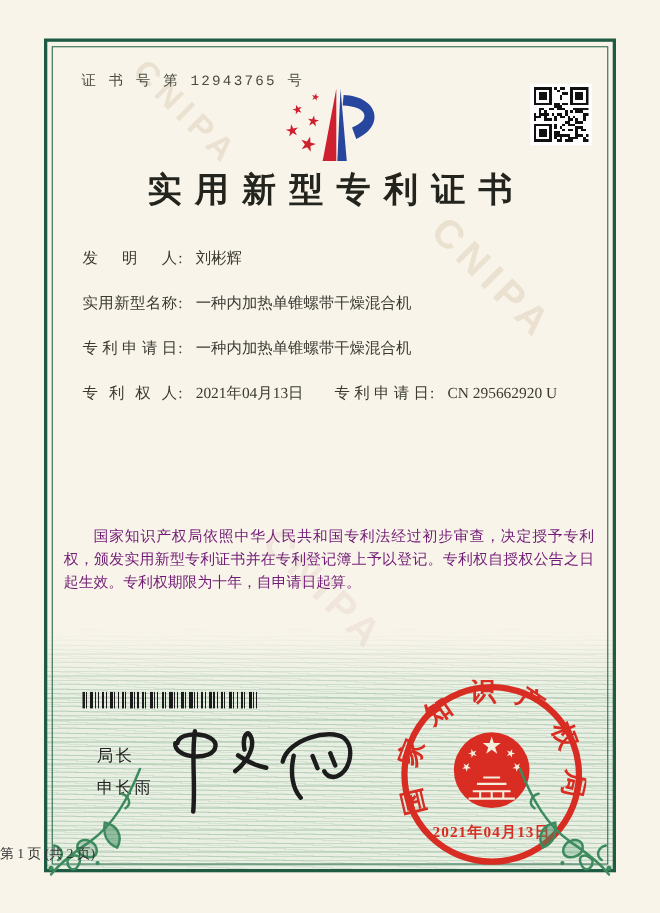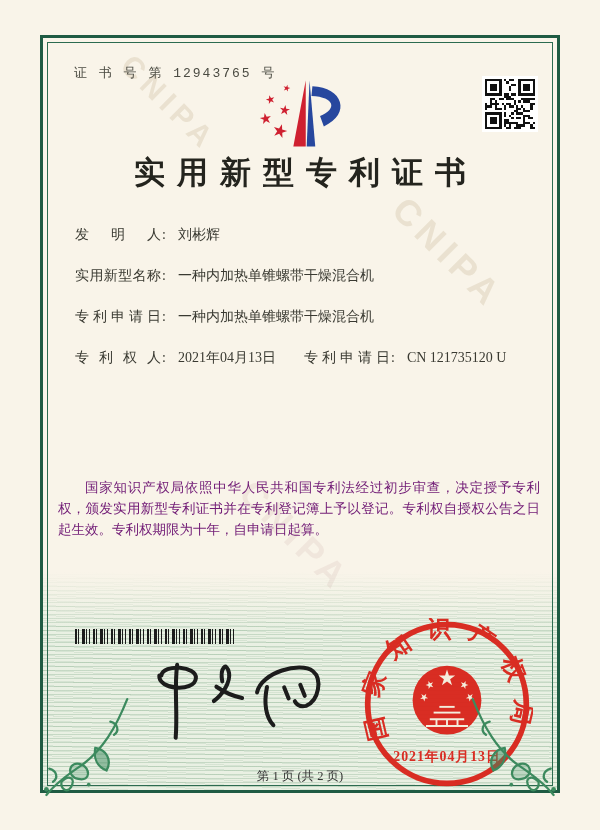--- a/index.html
+++ b/index.html
@@ -56,21 +56,21 @@
       #1c1c1c 11px 12px, rgba(0,0,0,0) 12px 14px,
       #1c1c1c 14px 15px, rgba(0,0,0,0) 15px 18px);
   }
   .signer{position:absolute;left:88px;top:678px;font-size:15px;color:#222;font-family:"Liberation Sans","DejaVu Sans",sans-serif;}
   .signer div{margin-bottom:10px;letter-spacing:2px;}
   .signature{position:absolute;left:150px;top:650px;width:182px;height:92px;transform:rotate(-2deg);}
   .seal{position:absolute;left:361px;top:618px;width:172px;height:172px;opacity:.96;}
   .flourish{position:absolute;bottom:31px;width:94px;height:104px;color:#3c8a5e;}
   .flourish.left{left:37px;}
   .flourish.right{right:37px;transform:scaleX(-1);}
-  .footer{position:absolute;left:0;right:0;top:768px;text-align:center;font-size:12.5px;color:#333;}
+  .footer{position:absolute;left:0;right:0;top:768px;text-align:left;font-size:12.5px;color:#333;}
   .hidden-defs{position:absolute;width:0;height:0;overflow:hidden;}
 </style>
 </head>
 <body>
 
 <svg class="hidden-defs" aria-hidden="true">
   <defs>
     <path id="star" d="M0,-1 0.2245,-0.309 0.951,-0.309 0.3633,0.118 0.5878,0.809 0,0.382 -0.5878,0.809 -0.3633,0.118 -0.951,-0.309 -0.2245,-0.309 Z"></path>
     <path id="qrfinder" d="M0,0 h7 v7 h-7 z M1,1 v5 h5 v-5 z" fill-rule="evenodd"></path>
   </defs>
@@ -238,31 +238,35 @@
     </div>
     <div class="row">
       <span class="flabel">实用新型名称</span><span class="fcolon">:</span><span class="fvalue">一种内加热单锥螺带干燥混合机</span>
     </div>
     <div class="row">
       <span class="flabel">专利申请日</span><span class="fcolon">:</span><span class="fvalue">一种内加热单锥螺带干燥混合机</span>
     </div>
     <div class="row">
       <span class="flabel">专利权人</span><span class="fcolon">:</span><span class="fvalue">2021年04月13日</span>
       <span class="pair2">
-        <span class="flabel">专利申请日</span><span class="fcolon">:</span><span class="fvalue">CN 121735120 U</span>
+        <span class="flabel">专利申请日</span><span class="fcolon">:</span><span class="fvalue">CN 295662920 U</span>
       </span>
     </div>
   </div>
 
   <div class="paragraphs">
     <p>国家知识产权局依照中华人民共和国专利法经过初步审查，决定授予专利权，颁发实用新型专利证书并在专利登记簿上予以登记。专利权自授权公告之日起生效。专利权期限为十年，自申请日起算。</p>
   </div>
 
   <div class="barcode"></div>
 
+  <div class="signer">
+    <div>局长</div>
+    <div>申长雨</div>
+  </div>
 
   <svg class="signature" viewBox="0 0 180 90">
     <g fill="none" stroke="#1c1c1c" stroke-width="4" stroke-linecap="round" stroke-linejoin="round">
       <path d="M28,12 C24,34 27,58 24,84"></path>
       <path d="M10,22 C8,36 44,40 46,26 C48,14 14,10 12,22"></path>
       <path d="M72,30 C70,16 77,10 79,22 C80,31 72,43 63,49"></path>
       <path d="M66,35 C74,41 83,45 91,47"></path>
       <path d="M106,42 C111,22 150,13 162,23 C171,31 167,52 154,57 C149,58 145,56 143,52"></path>
       <path d="M116,37 C112,53 114,67 121,75"></path>
       <path d="M133,38 L137,49"></path>

